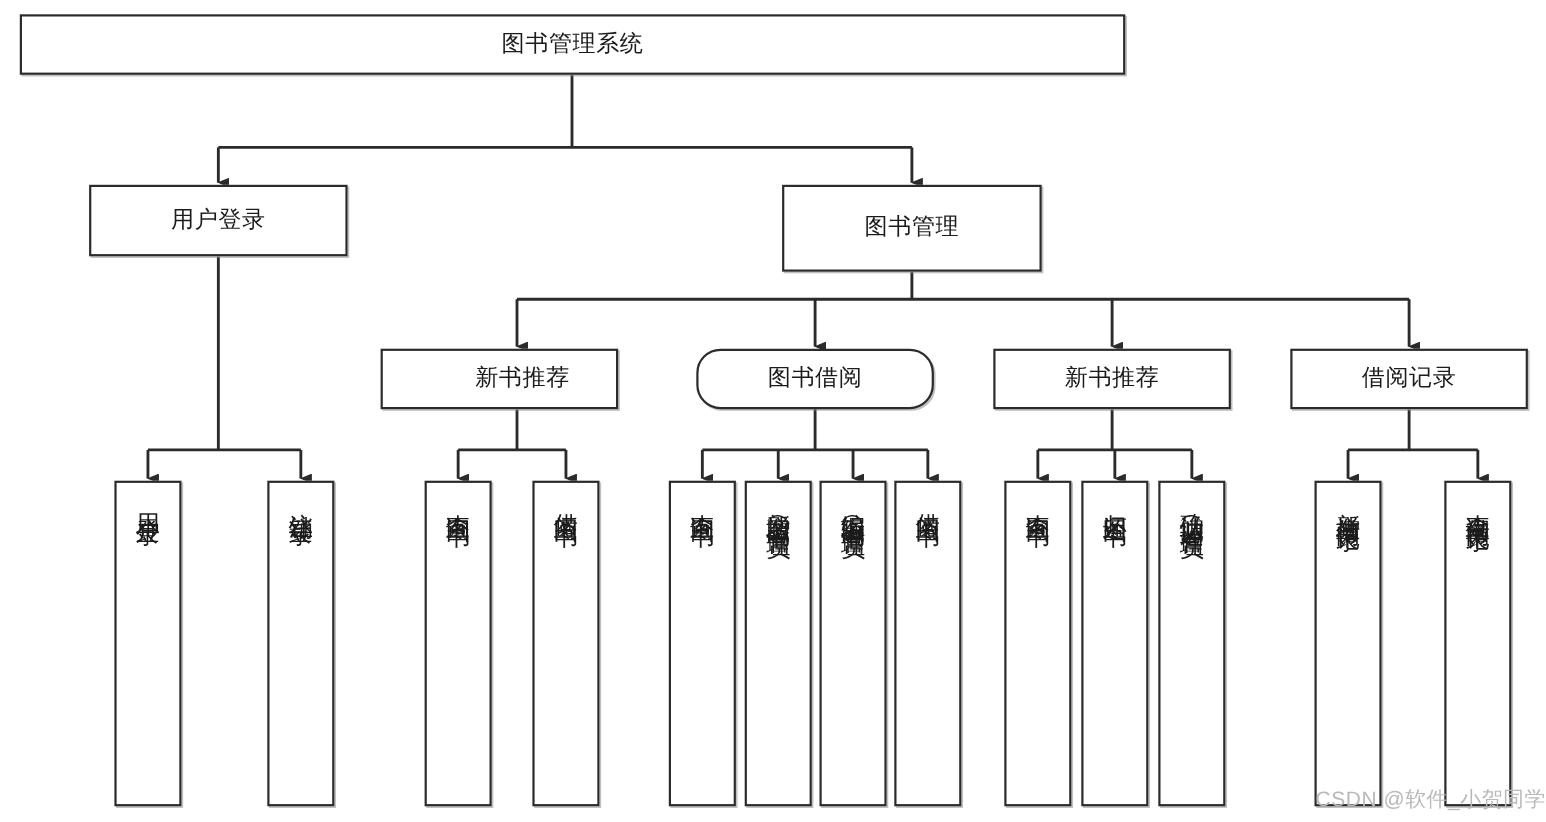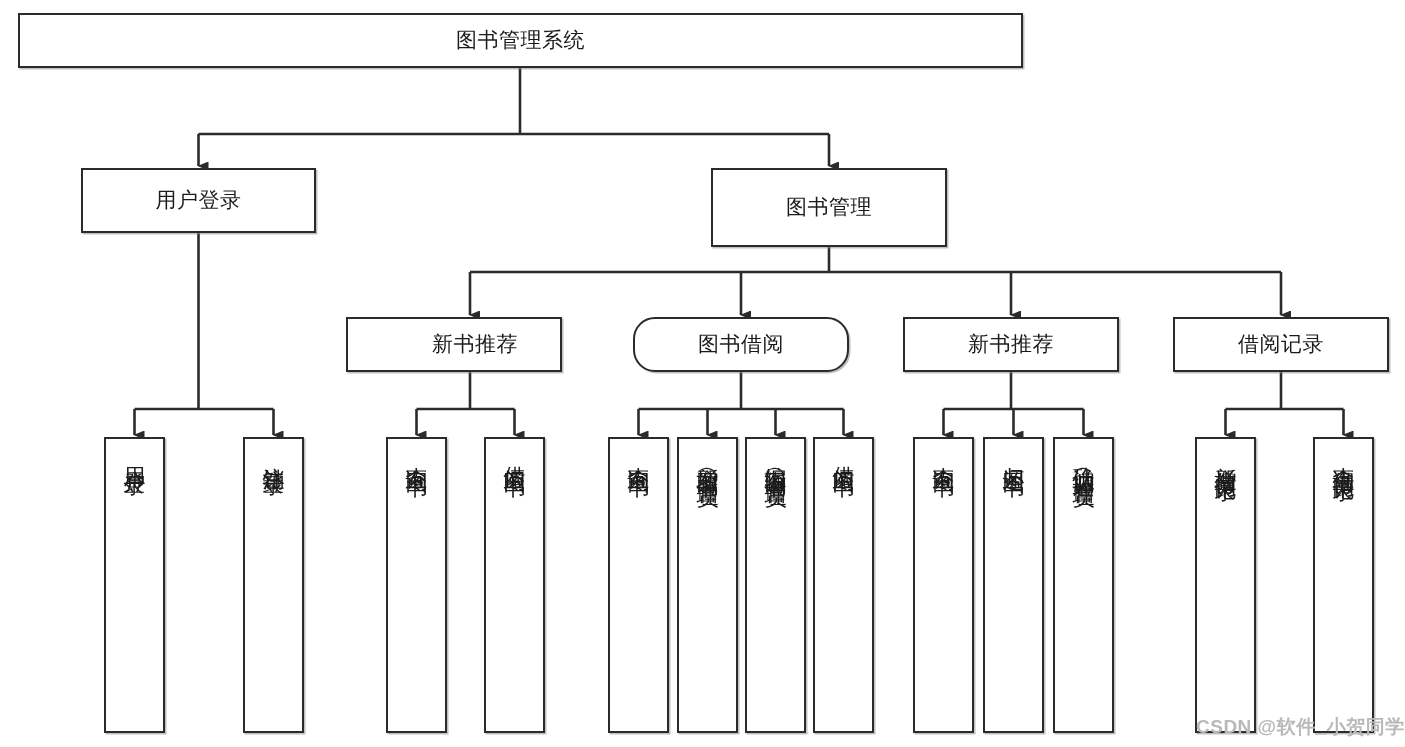--- a/index.html
+++ b/index.html
@@ -168,15 +168,15 @@
         <span class="node-label">确认归还（管理员）</span>
       </div>
       <div class="node-box vertical" style="left: 1195px; top: 437px; width: 61px; height: 296px;">
         <span class="node-label">新增借阅记录</span>
       </div>
       <div class="node-box vertical" style="left: 1313px; top: 437px; width: 61px; height: 296px;">
         <span class="node-label">查询借阅记录</span>
       </div>
     </div>
 
-  <div class="watermark" style="left:1196px; top:714px;font-weight:bold;">CSDN @软件_小贺同学</div>
+  <div class="watermark" style="left:1196px; top:714px;">CSDN @软件_小贺同学</div>
 
 </div>
 
 </body></html>

